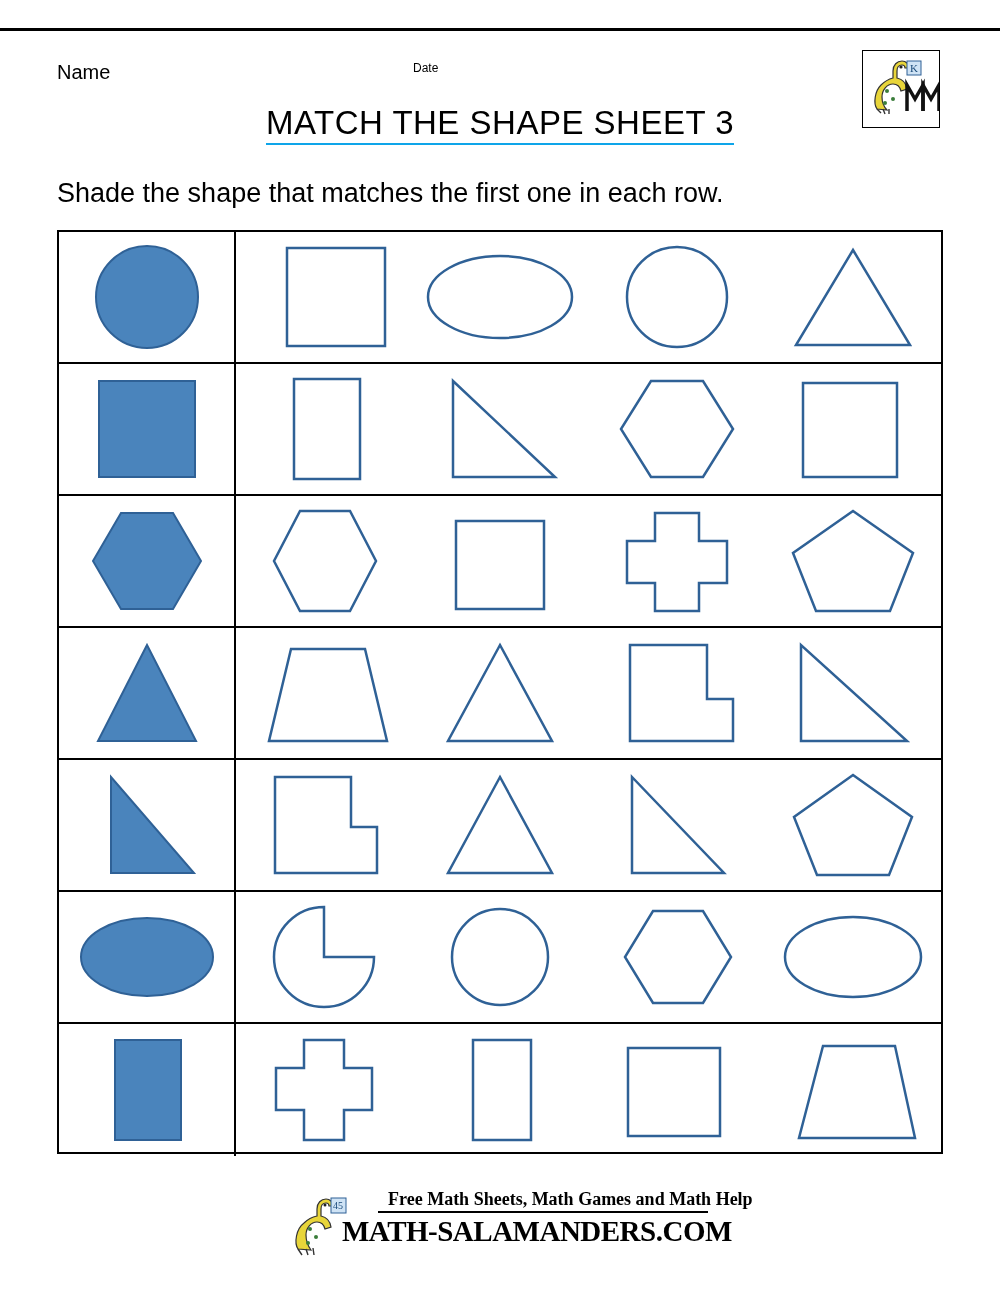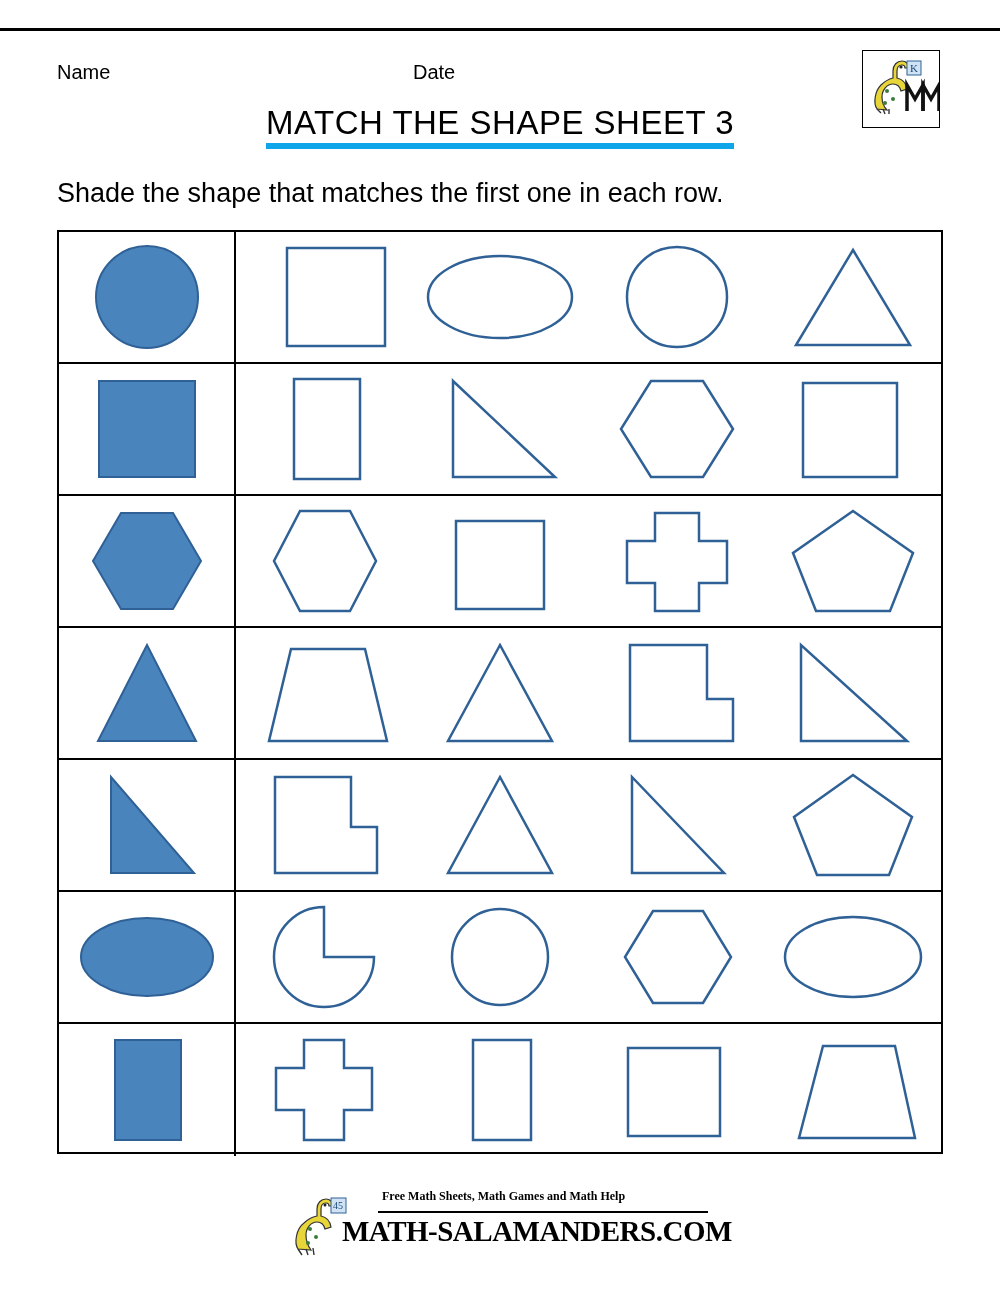--- a/index.html
+++ b/index.html
@@ -32,21 +32,21 @@
   .name-label {
     position: absolute;
     top: 61px;
     left: 57px;
     font-size: 20px;
   }
   .date-label {
     position: absolute;
     top: 61px;
     left: 413px;
-    font-size: 20px;
+    font-size: 12px;
   }
   .logo-box {
     position: absolute;
     top: 50px;
     left: 862px;
     width: 78px;
     height: 78px;
     border: 1px solid #000;
     box-sizing: border-box;
     background: #fff;
@@ -55,21 +55,21 @@
   .title {
     position: absolute;
     top: 104px;
     left: 0;
     width: 1000px;
     text-align: center;
     font-size: 33px;
     letter-spacing: 0.5px;
   }
   .title span {
-    border-bottom: 6px solid #0ea5e9;
+    border-bottom: 2px solid #0ea5e9;
     padding-bottom: 2px;
   }
   .instruction {
     position: absolute;
     top: 178px;
     left: 57px;
     font-size: 27px;
   }
   
   .grid {
@@ -117,22 +117,22 @@
   }
   .footer-inner {
     display: inline-block;
     position: relative;
     width: 420px;
     height: 90px;
   }
   .footer-tag {
     position: absolute;
     top: 4px;
-    left: 92px;
-    font-size: 12px;
+    left: 98px;
+    font-size: 18px;
     font-weight: bold;
     font-family: "Liberation Serif", serif;
     white-space: nowrap;
   }
   .footer-rule {
     position: absolute;
     top: 26px;
     left: 88px;
     width: 330px;
     height: 2px;

